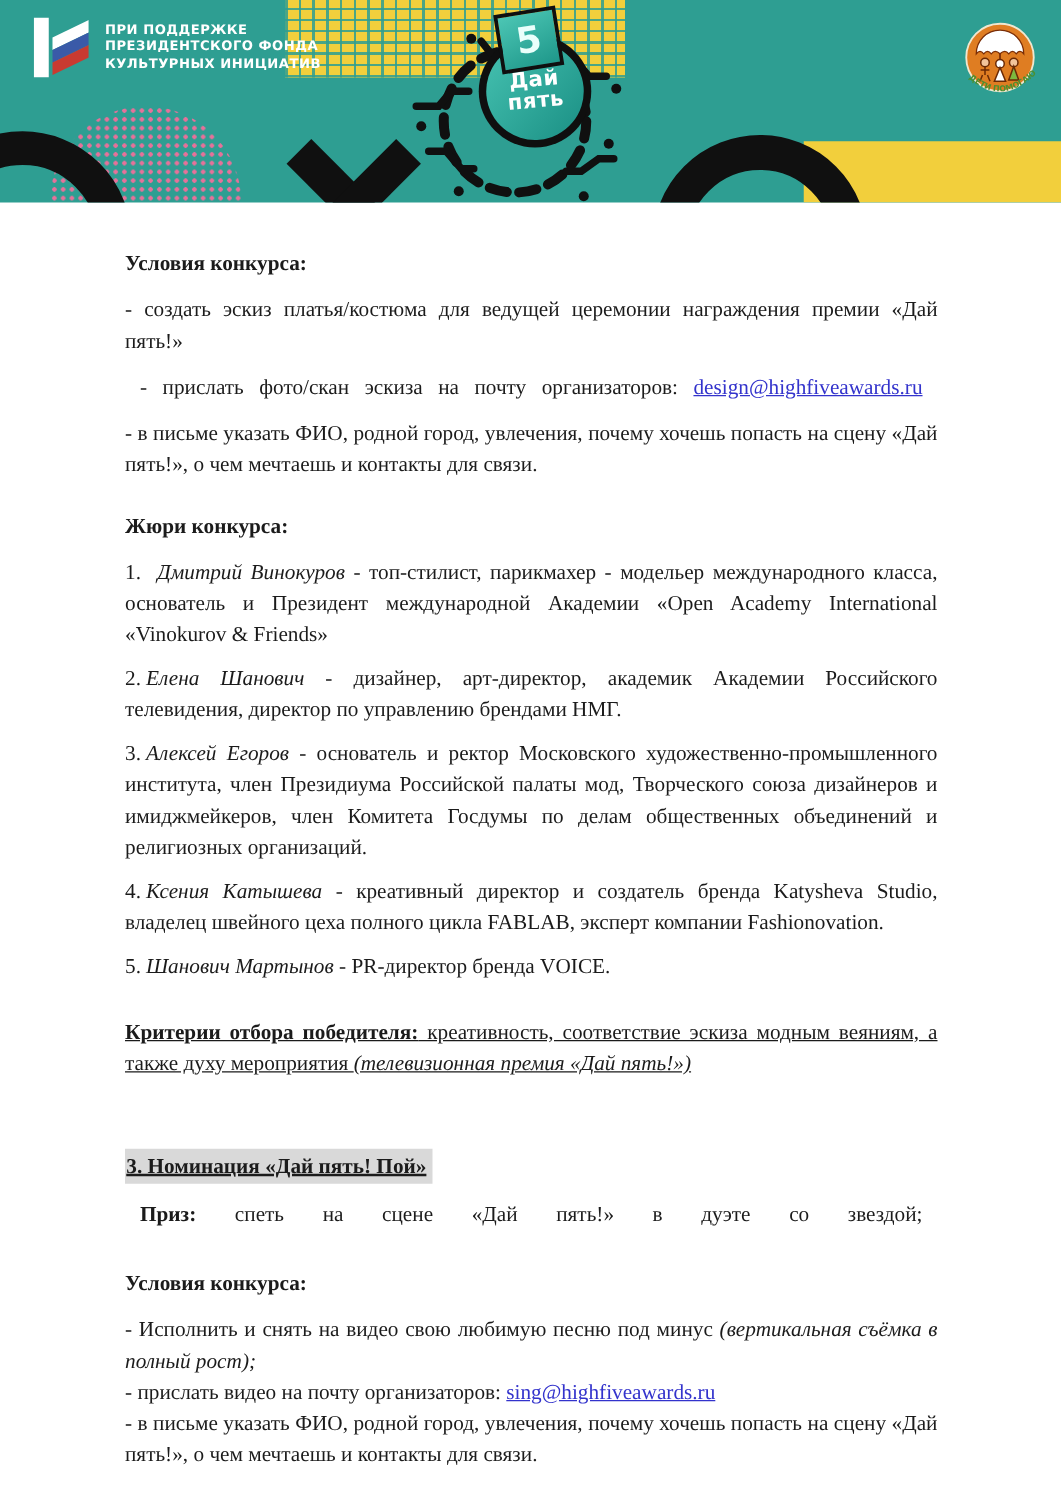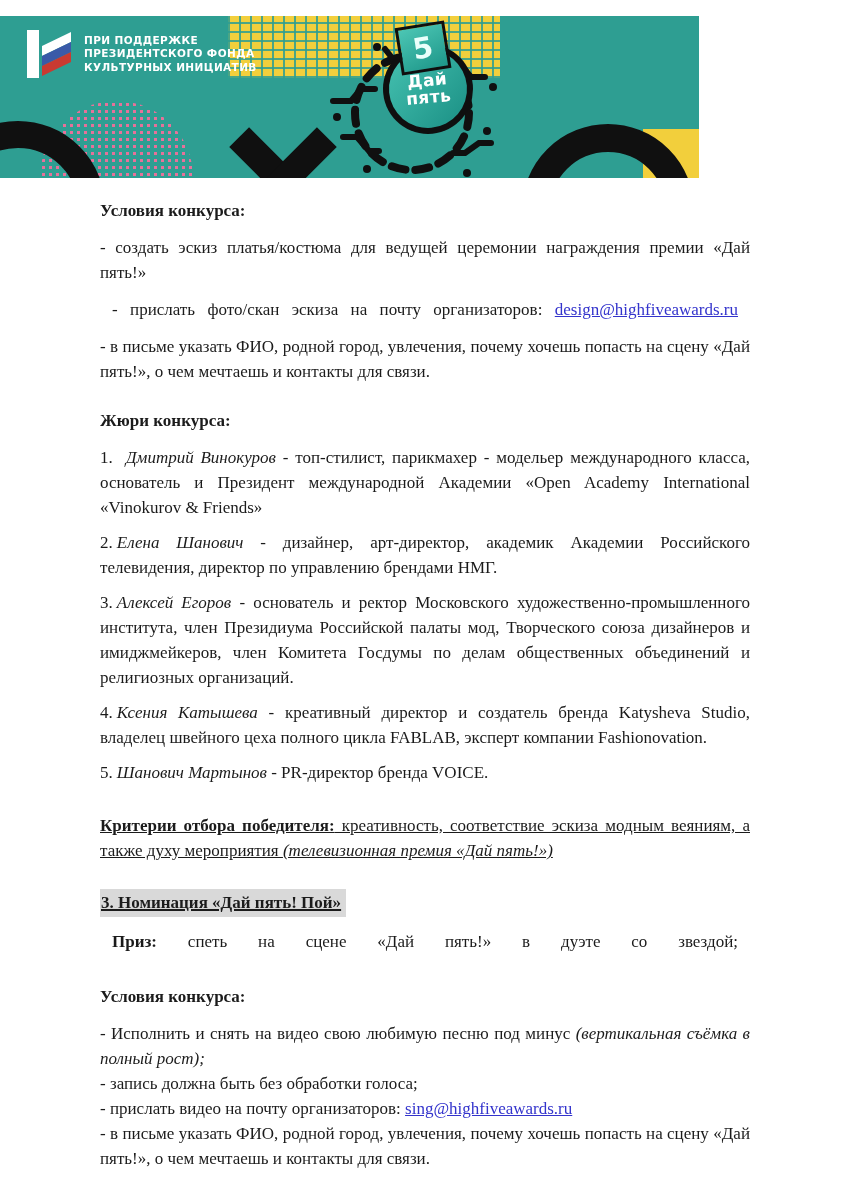--- a/index.html
+++ b/index.html
@@ -1,19 +1,19 @@
 <!DOCTYPE html>
 <html lang="ru" style="--teal: #2e9e92; --yellow: #f2cf3c; --pink: #e7719a; --link: #3333cc; --hl: #d9d9d9;"><head>
 <meta charset="utf-8">
 <style>
   html,body{margin:0;padding:0;background:#e9e9e9;}
   .page{width:849px;height:1200px;position:relative;background:#fff;overflow:hidden;
         font-family:"Liberation Serif","DejaVu Serif",serif;color:#1b1b1b;}
   
-  .header{position:absolute;left:0;top:16px;width:699px;height:162px;
+  .header{position:absolute;left:0;top:0;width:849px;height:162px;
           background:var(--teal,#2e9e92);overflow:hidden;}
   .circuit-yellow{position:absolute;left:228px;top:0;width:272px;height:62px;
     background:
       repeating-linear-gradient(90deg, rgba(46,158,146,.85) 0 2px, transparent 2px 11px),
       repeating-linear-gradient(0deg, rgba(46,158,146,.85) 0 2px, transparent 2px 9px),
       var(--yellow,#f2cf3c);}
   .pink-circle{position:absolute;left:40px;top:85px;width:153px;height:153px;border-radius:50%;
     background-image:radial-gradient(var(--pink,#e7719a) 1.6px, transparent 1.9px);
     background-size:7px 7px;}
   .ring{position:absolute;border-radius:50%;border:27px solid #101010;box-sizing:border-box;}
@@ -47,21 +47,21 @@
     padding:36px 99px 0 100px;font-size:17px;line-height:25px;}
   .h1{font-weight:bold;margin:0 0 12px 0;}
   .para{margin:0;text-align:justify;}
   .spread{margin:12px;text-align:justify;text-align-last:justify;}
   a.email{color:var(--link,#3333cc);text-decoration:underline;cursor:pointer;}
   .sec-jury{margin-top:24px;}
   .jury-item{margin:0 0 10px 0;text-align:justify;}
   .jnum{margin-right:4px;}
   .jnum.w{margin-right:13px;}
   .sec-criteria{margin-top:28px;text-decoration:underline;}
-  .sec-nomination{margin-top:26px;}
+  .sec-nomination{margin-top:56px;}
   .nomination{display:inline-block;background:var(--hl,#d9d9d9);font-weight:bold;
     text-decoration:underline;text-decoration-thickness:2px;padding:1px 5px 2px 1px;}
   .sec-prize{margin-top:10px;}
   .sec-cond2{margin-top:30px;}
 </style>
 </head>
 <body>
 
 <div class="page">
 
@@ -176,21 +176,20 @@
         <b>Приз:</b>
         <span>спеть на сцене «Дай пять!» в дуэте со звездой;</span>
       </p>
     </div>
 
     <div class="sec-cond2">
       <p class="h1">Условия конкурса:</p>
       <p class="para">
         <span>- Исполнить и снять на видео свою любимую песню под минус </span><i>(вертикальная съёмка в полный рост);</i>
       </p>
-      <p class="para">- запись должна быть без обработки голоса;</p>
       <p class="para">
         <span>- прислать видео на почту организаторов: </span><a class="email">sing@highfiveawards.ru</a>
       </p>
       <p class="para">- в письме указать ФИО, родной город, увлечения, почему хочешь попасть на сцену «Дай пять!», о чем мечтаешь и контакты для связи.</p>
     </div>
 
   </div>
 </div>
 
 </body></html>

